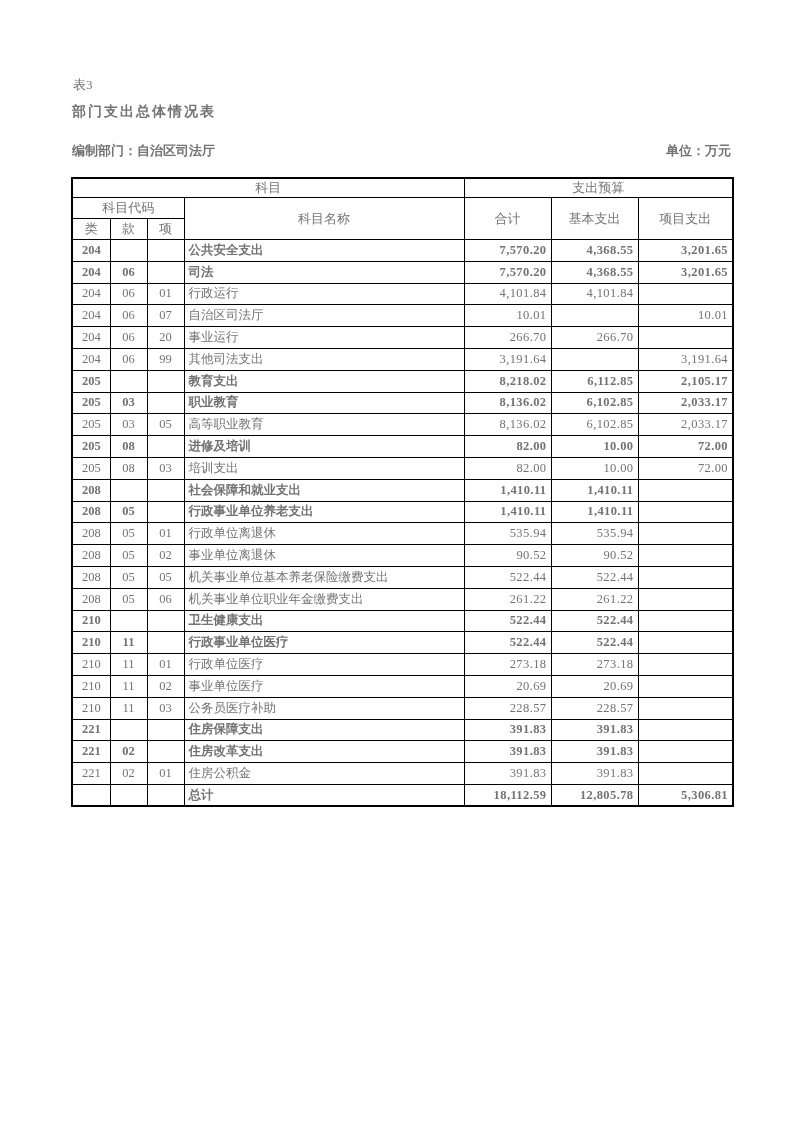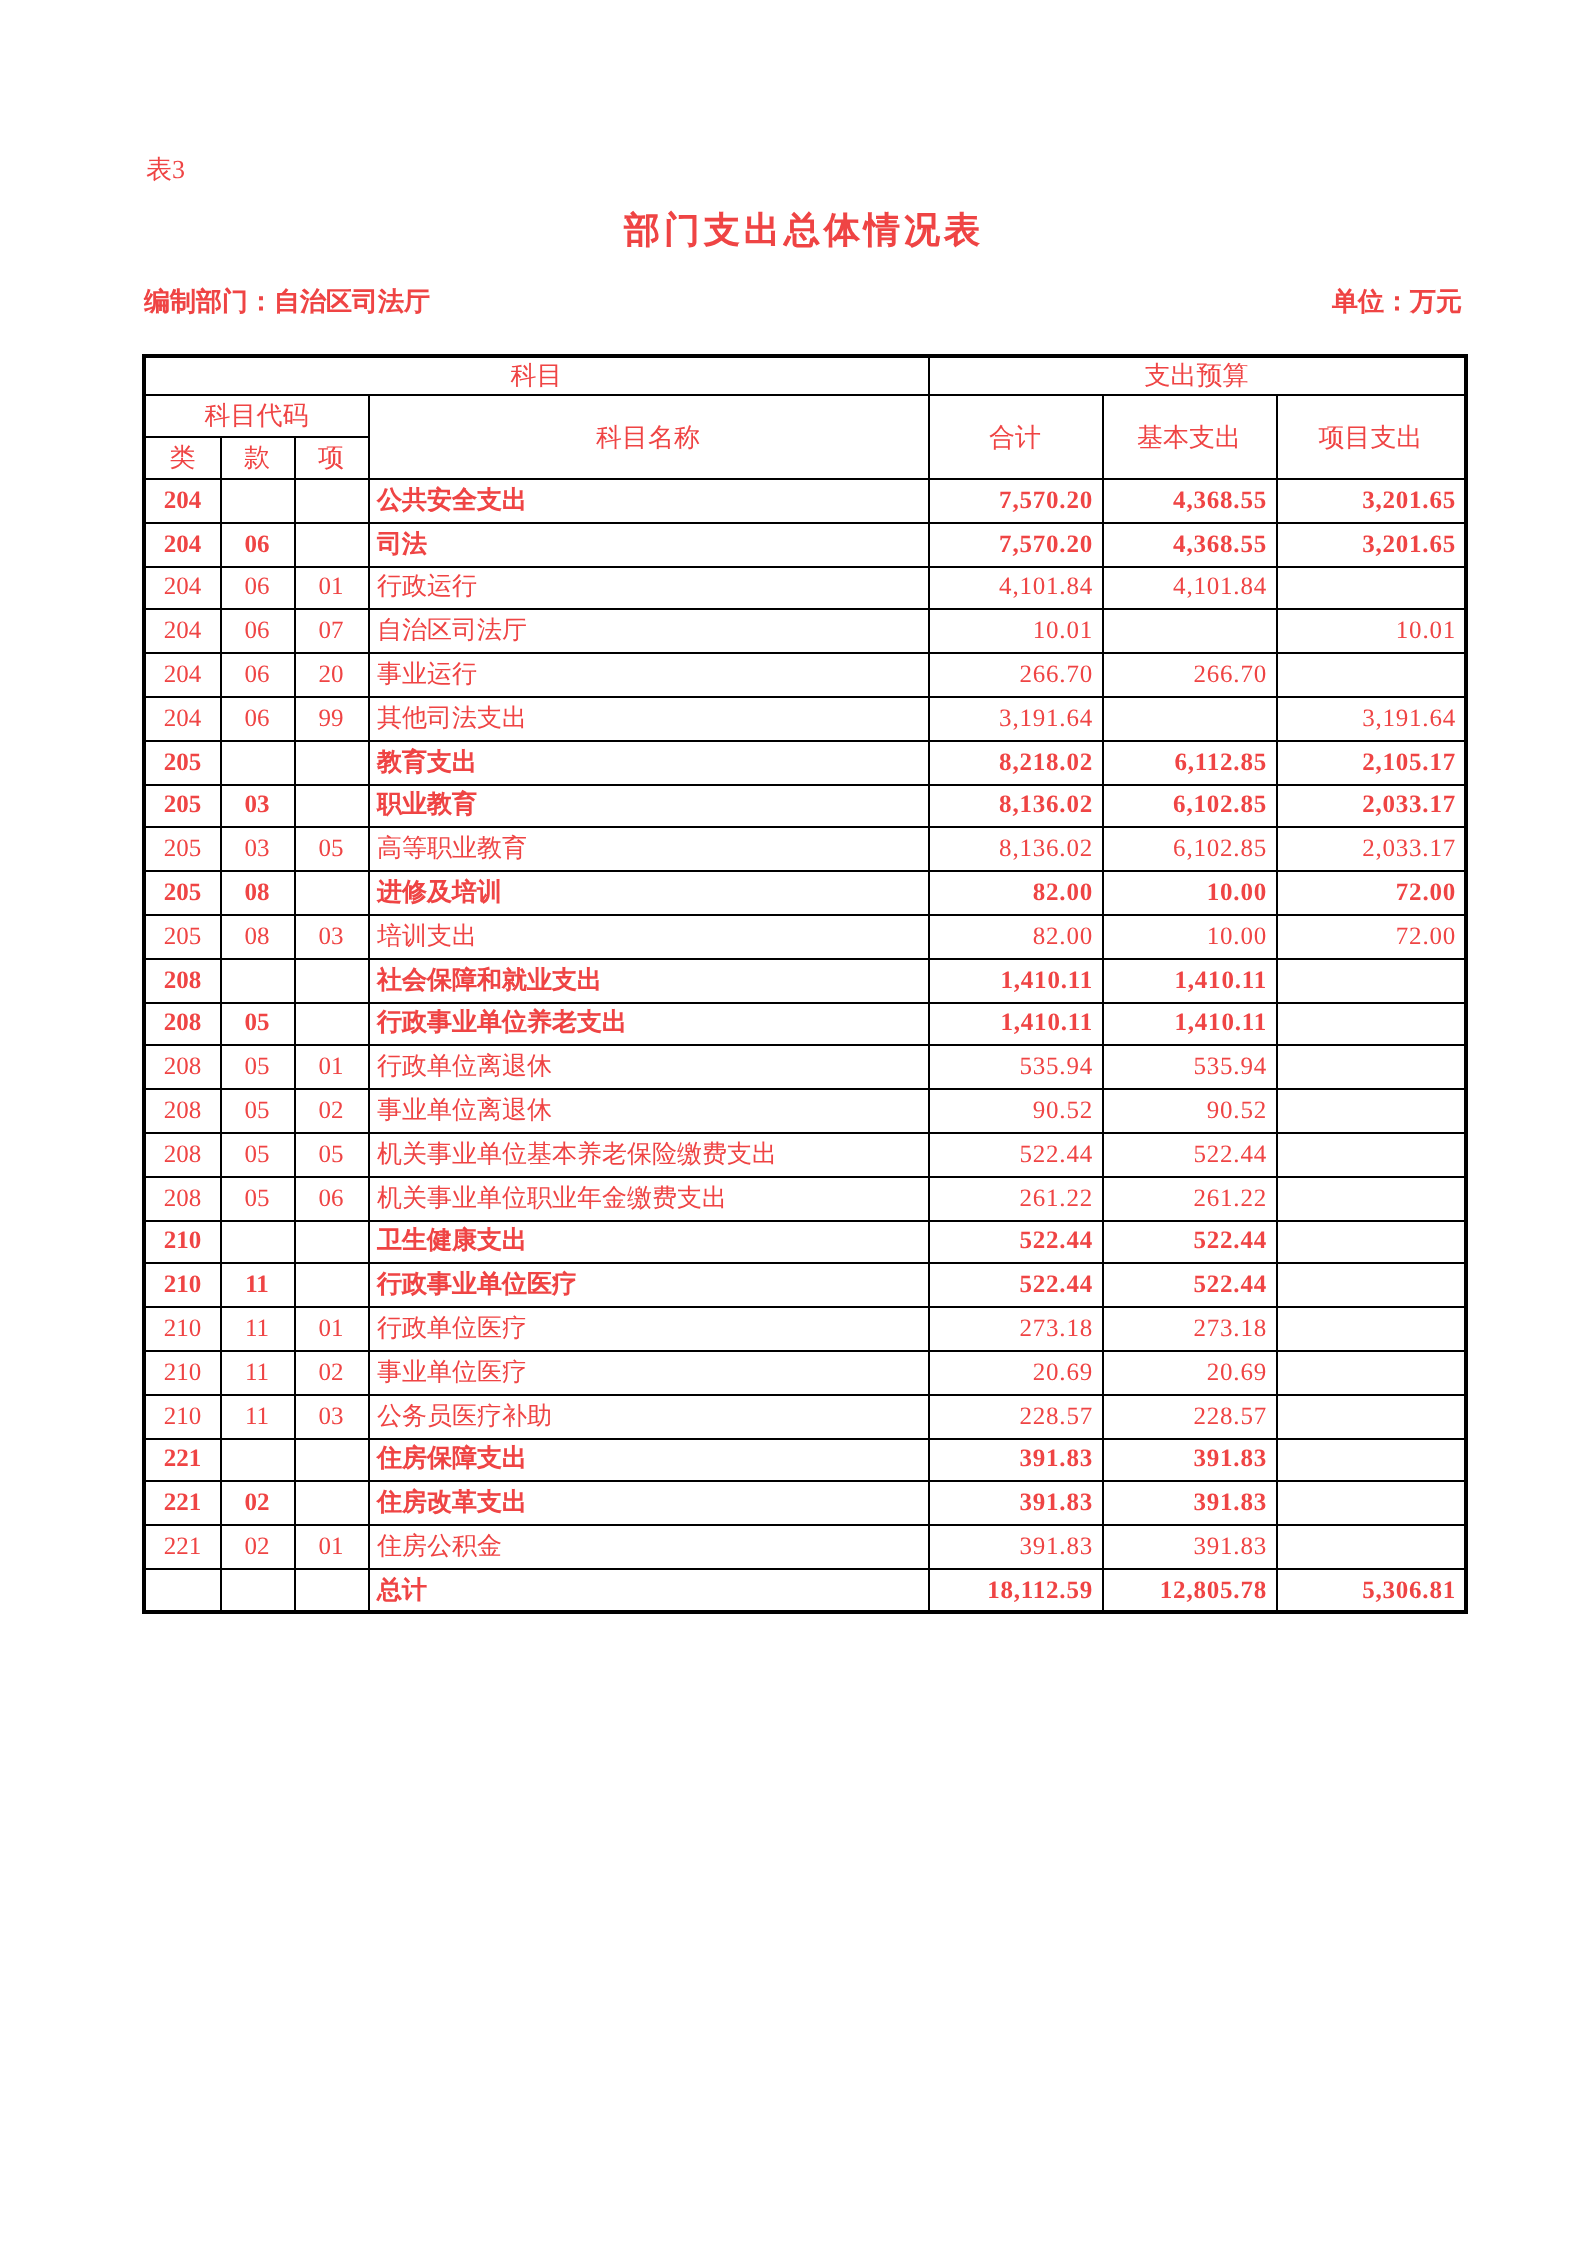--- a/index.html
+++ b/index.html
@@ -1,32 +1,32 @@
 <!DOCTYPE html>
 <html><head>
 <meta charset="utf-8">
 <style>
   * { margin:0; padding:0; box-sizing:border-box; }
   html,body { background:#ffffff; }
   .sheet {
     position:relative;
     width:793px; height:818px;
     background:#ffffff;
-    color:#ef4444;
+    color:#737373;
     font-family:"Liberation Serif","DejaVu Serif",serif;
     overflow:hidden;
   }
   .table-label {
     position:absolute; left:73px; top:76px;
     font-size:13px;
   }
   .doc-title {
     position:absolute; left:72px; right:61px; top:103px;
-    text-align:center;
-    font-size:18px; font-weight:bold;
+    text-align:left;
+    font-size:14px; font-weight:bold;
     letter-spacing:2px;
   }
   .meta {
     position:absolute; left:72px; right:62px; top:142px;
     display:flex; justify-content:space-between; align-items:baseline;
     font-size:13px;
     font-weight:bold;
   }
   table.budget-table {
     position:absolute; left:71px; top:177px;

